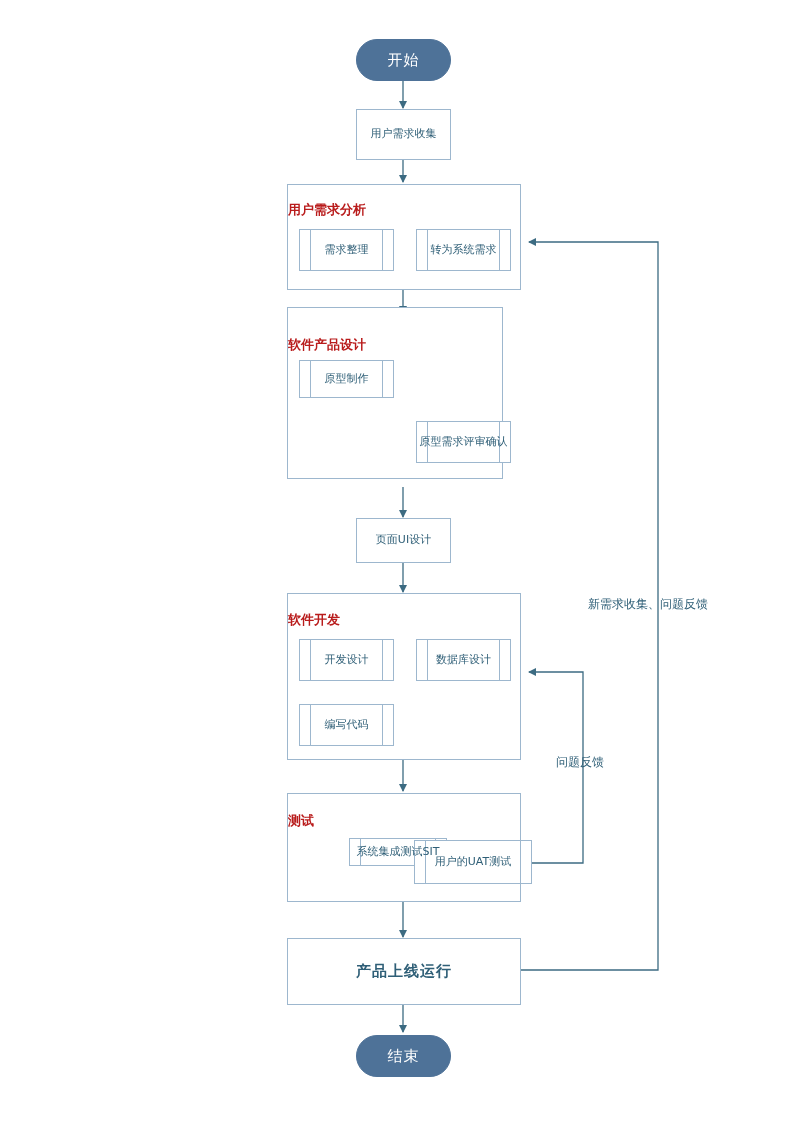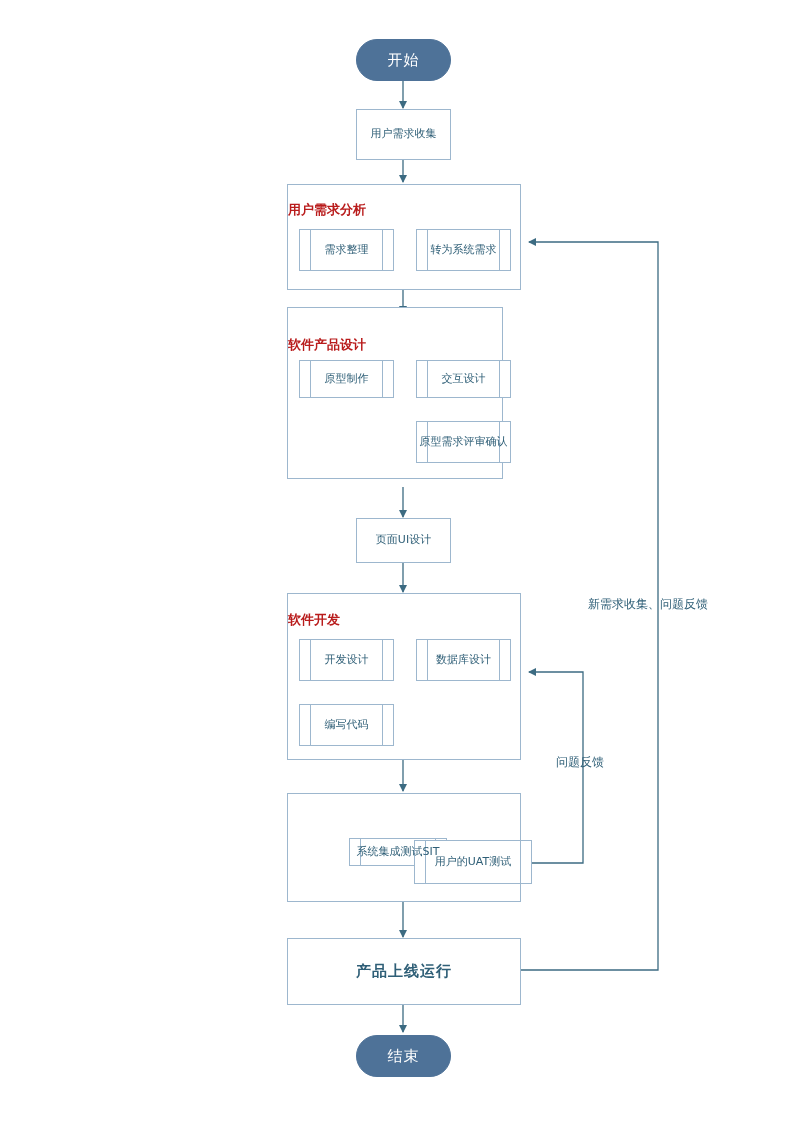--- a/index.html
+++ b/index.html
@@ -171,23 +171,20 @@
     <div class="subproc" style="left:128px; top:44px; width:95px; height:42px;">
       <span>转为系统需求</span>
     </div>
   </div>
 
   <div class="node group" style="left:287px; top:307px; width:216px; height:172px;">
     <div class="group-title" style="top:28px;">软件产品设计</div>
     <div class="subproc" style="left:11px; top:52px; width:95px; height:38px;">
       <span>原型制作</span>
     </div>
-    <div class="subproc" style="left:128px; top:52px; width:95px; height:38px;">
-      <span>交互设计</span>
-    </div>
     <div class="subproc" style="left:128px; top:113px; width:95px; height:42px;">
       <span>原型需求评审确认</span>
     </div>
   </div>
 
   <div class="node process" style="left:356px; top:518px; width:95px; height:45px;">
     <span>页面UI设计</span>
   </div>
 
   <div class="node group" style="left:287px; top:593px; width:234px; height:167px;">
@@ -197,20 +194,21 @@
     </div>
     <div class="subproc" style="left:128px; top:45px; width:95px; height:42px;">
       <span>数据库设计</span>
     </div>
     <div class="subproc" style="left:11px; top:110px; width:95px; height:42px;">
       <span>编写代码</span>
     </div>
   </div>
 
   <div class="node group" style="left:287px; top:793px; width:234px; height:109px;">
+    <div class="group-title" style="top:18px;">测试</div>
     <div class="subproc" style="left:15px; top:44px; width:98px; height:28px;margin-left:46px;">
       <span>系统集成测试SIT</span>
     </div>
     <div class="subproc" style="left:126px; top:46px; width:118px; height:44px;">
       <span>用户的UAT测试</span>
     </div>
   </div>
 
   <div class="node process bold" style="left:287px; top:938px; width:234px; height:67px;">
     <span>产品上线运行</span>

